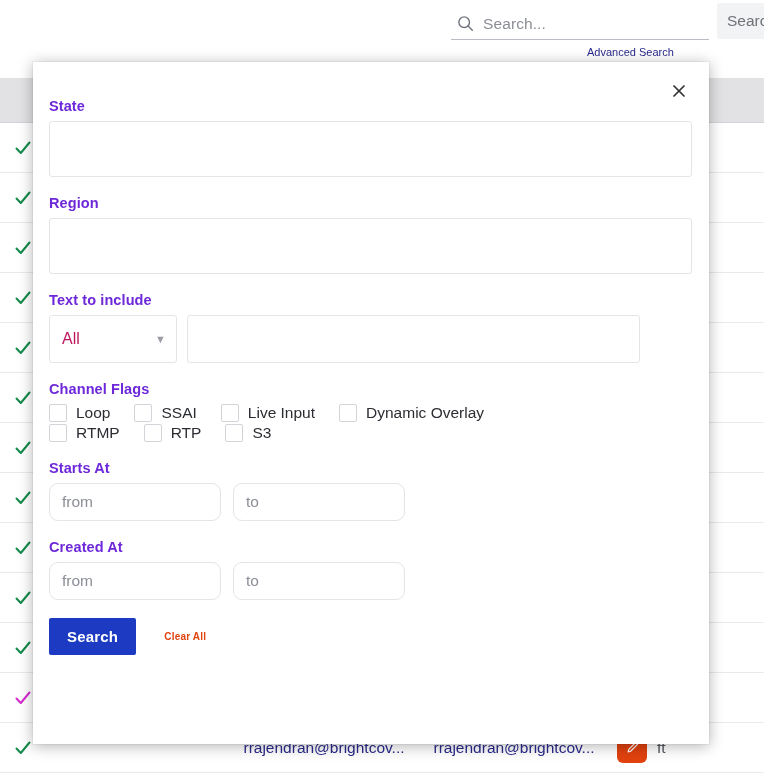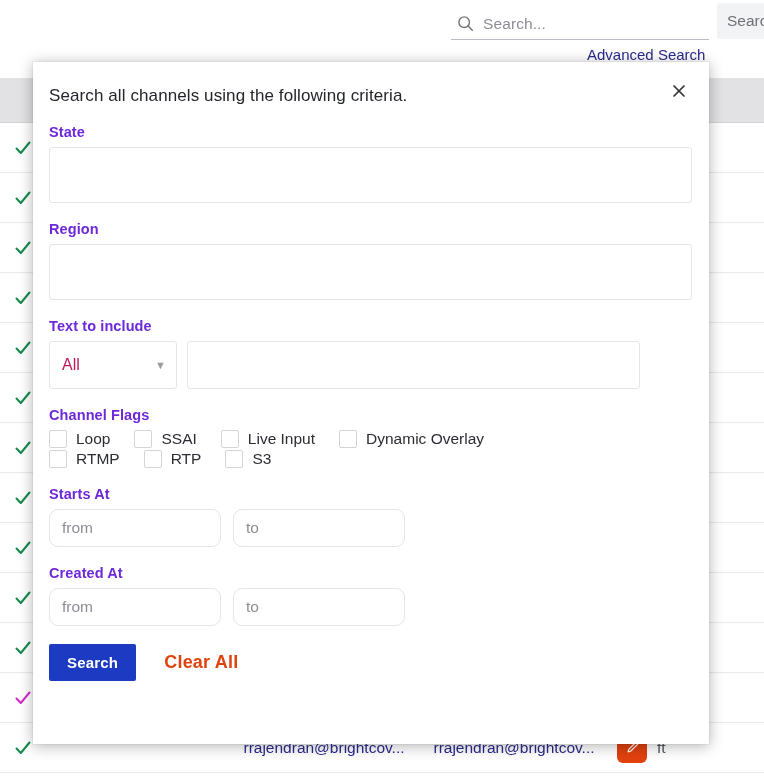--- a/index.html
+++ b/index.html
@@ -69,21 +69,21 @@
     color: #6f7179;
     text-align: left;
     padding-left: 10px;
     overflow: hidden;
     white-space: nowrap;
   }
   .advanced-search-link {
     position: absolute;
     left: 587px;
     top: 46px;
-    font-size: 15px;
+    font-size: 11px;
     color: #2a2a8c;
     text-decoration: none;
     white-space: nowrap;
   }
 
   
   .table {
     position: absolute;
     left: 0;
     top: 78px;
@@ -254,21 +254,21 @@
     padding: 10px 18px;
     cursor: pointer;
     letter-spacing: .2px;
   }
   .btn-clear {
     background: none;
     border: none;
     color: #e1430f;
     font-family: "Liberation Sans", sans-serif;
     font-weight: bold;
-    font-size: 18px;
+    font-size: 10px;
     margin-left: 22px;
     cursor: pointer;
     letter-spacing: .2px;
   }
 </style>
 </head>
 <body>
 
 <div id="background-page">
 
@@ -537,21 +537,20 @@
             <span class="state-badge"></span>
           </div>
         </div>
       </div>
   </div>
 </div>
 
 <div class="modal-shadow">
   <div class="modal-inner">
 
-    <div class="modal-title">Search all channels using the following criteria.</div>
 
     <button class="modal-close">
       <svg viewBox="0 0 20 20" width="20" height="20" stroke="currentColor" stroke-width="1.7" stroke-linecap="round">
         <line x1="5" y1="5" x2="15" y2="15"></line>
         <line x1="15" y1="5" x2="5" y2="15"></line>
       </svg>
     </button>
 
     <div class="field-label">State</div>
     <div class="box-input"></div>

